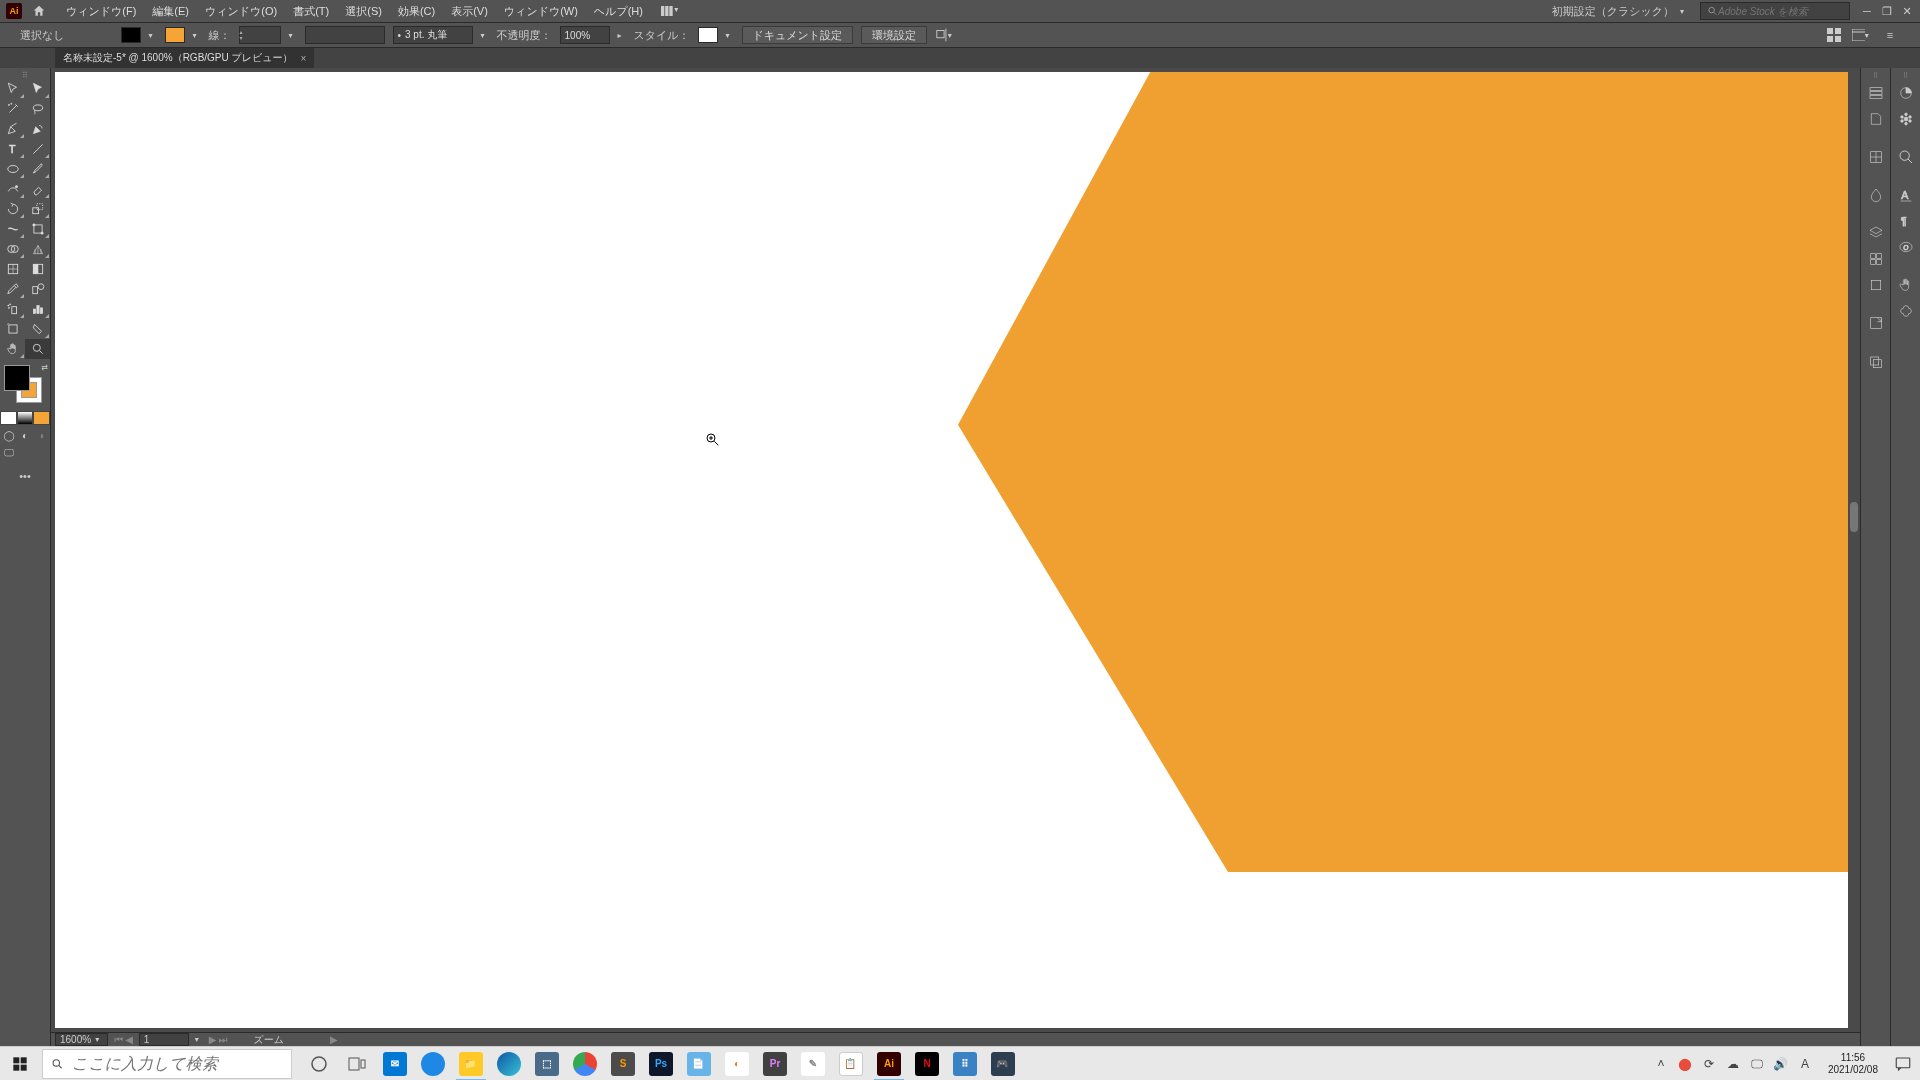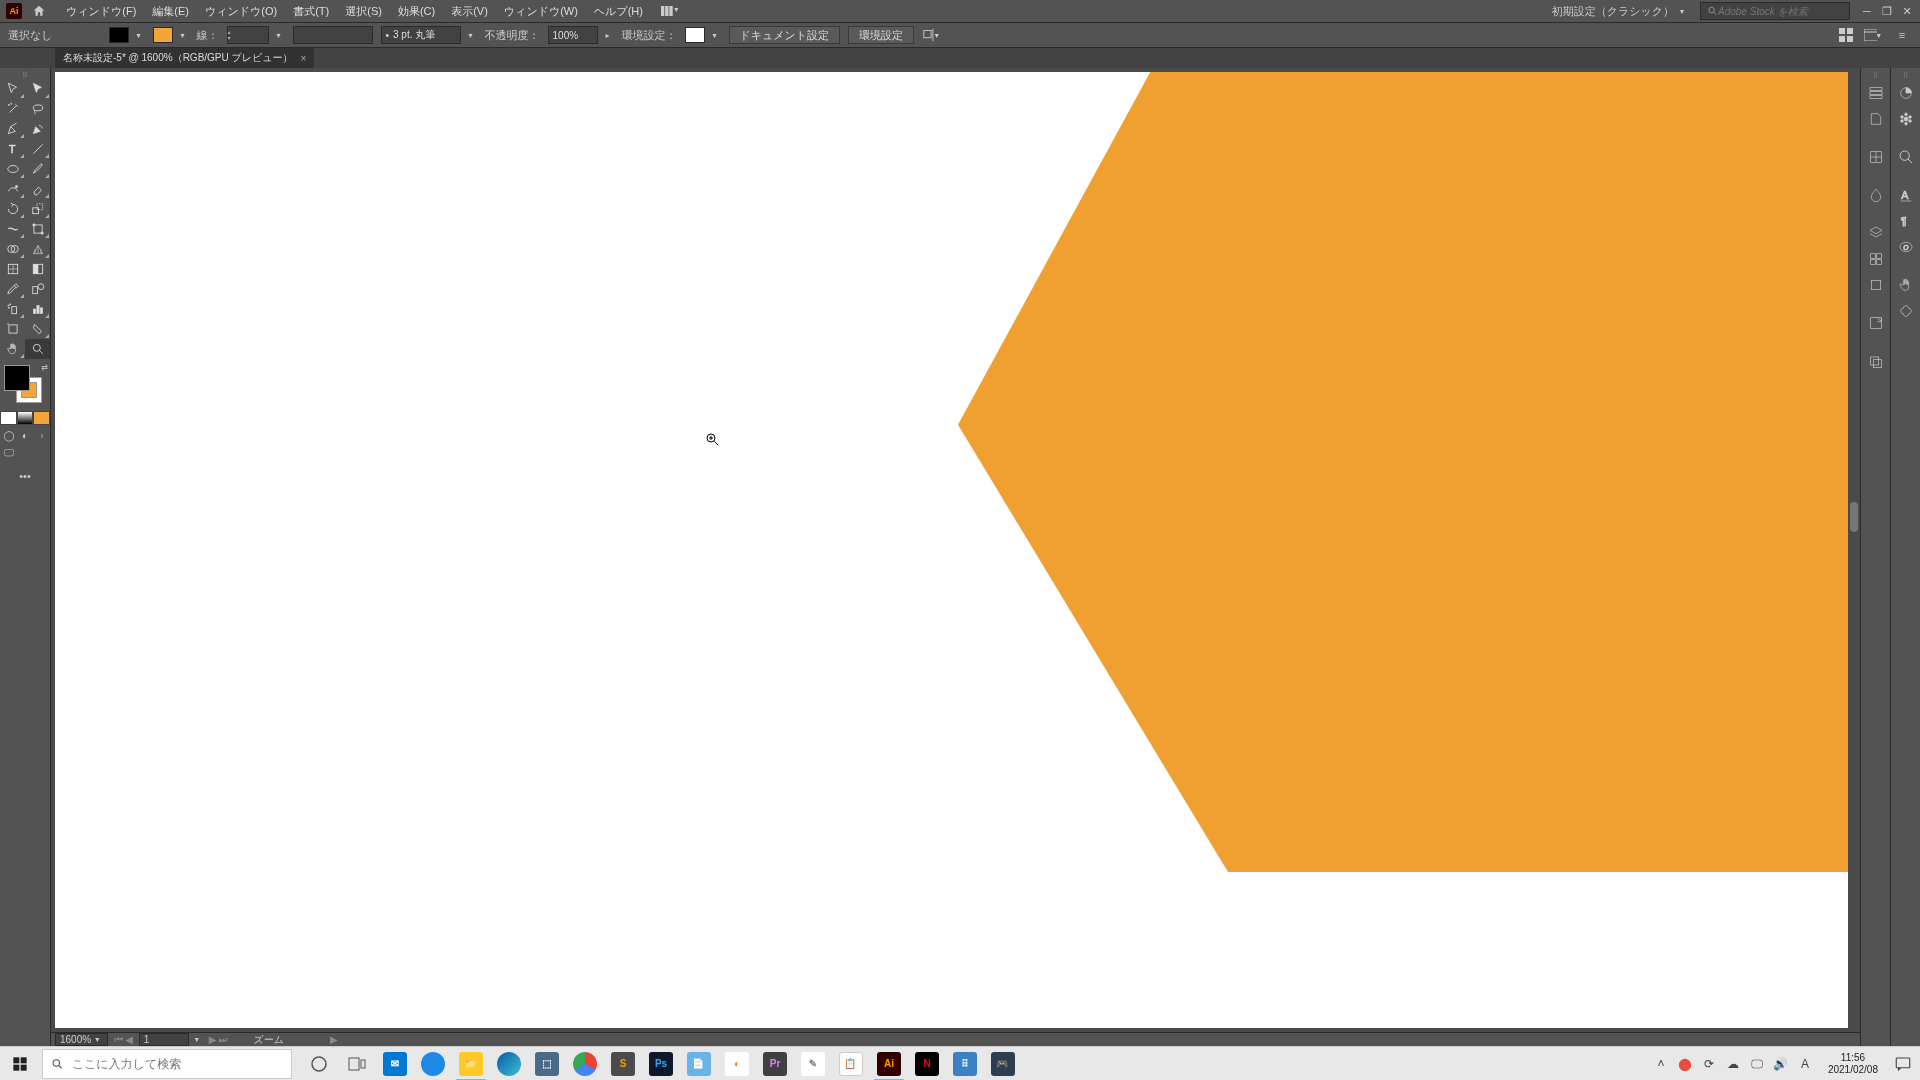--- a/index.html
+++ b/index.html
@@ -13,21 +13,21 @@
 .menubar-item { padding: 3px 8px; color: #ddd; font-size: 11px; cursor: default; }
 .menubar-spacer { flex: 1; }
 .arrange-icon { width: 20px; display: flex; justify-content: center; }
 .workspace-switcher { padding: 0 12px; font-size: 11px; display: flex; align-items: center; gap: 6px; }
 .search-box { display: flex; align-items: center; background: #424242; border: 1px solid #2a2a2a; padding: 1px 6px; width: 150px; height: 18px; }
 .search-box input { background: transparent; border: none; color: #999; font-size: 10px; font-style: italic; width: 100%; outline: none; }
 .window-controls { display: flex; gap: 6px; margin-left: 10px; }
 .window-controls span { width: 14px; height: 14px; display: flex; align-items: center; justify-content: center; }
 
 
-.controlbar { height: 26px; background: #535353; border-top: 1px solid #2a2a2a; border-bottom: 1px solid #2a2a2a; display: flex; align-items: center; padding: 0 8px; gap: 8px; }
+.controlbar { height: 26px; background: #535353; border-top: 1px solid #2a2a2a; border-bottom: 1px solid #2a2a2a; display: flex; align-items: center; padding: 0 20px; gap: 8px; }
 .ctrl-label { color: #ccc; font-size: 11px; }
 .swatch { width: 20px; height: 16px; border: 1px solid #2a2a2a; }
 .swatch.black { background: #000; }
 .swatch.orange-stroke { background: #f4a536; }
 .swatch.white { background: #fff; }
 .dropdown-arrow { width: 8px; color: #ccc; font-size: 8px; }
 .stroke-input { display: flex; align-items: center; background: #424242; border: 1px solid #2a2a2a; height: 18px; }
 .stroke-input .updown { width: 12px; display: flex; flex-direction: column; font-size: 6px; line-height: 6px; color: #aaa; }
 .stroke-input input { background: transparent; border: none; width: 28px; color: #ddd; font-size: 10px; text-align: right; padding-right: 2px; outline: none; }
 .profile-select { background: #424242; border: 1px solid #2a2a2a; height: 18px; width: 80px; color: #ddd; font-size: 10px; padding: 0 4px; display: flex; align-items: center; }
@@ -87,21 +87,21 @@
 .artboard-sel { background: #424242; border: 1px solid #2a2a2a; width: 50px; padding: 0 4px; }
 .status-tool { margin-left: 20px; }
 .status-scroll-arrow { margin-left: 40px; color: #888; }
 
 
 .taskbar { position: absolute; bottom: 0; left: 0; right: 0; height: 34px; background: #e8e8e8; display: flex; align-items: center; border-top: 1px solid #ccc; }
 .win-start { width: 40px; height: 34px; display: flex; align-items: center; justify-content: center; }
 .win-start svg { width: 16px; height: 16px; fill: #222; }
 .win-search { flex: 0 0 250px; height: 30px; background: #fff; border: 1px solid #ccc; display: flex; align-items: center; padding: 0 8px; gap: 8px; margin: 0 2px; }
 .win-search svg { width: 14px; height: 14px; fill: #555; }
-.win-search input { border: none; outline: none; font-size: 12px; color: #ec4899; width: 100%; }
+.win-search input { border: none; outline: none; font-size: 16px; color: #ec4899; width: 100%; font-style: italic; }
 .task-icons { display: flex; align-items: center; height: 100%; margin-left: 6px; }
 .task-icon { width: 38px; height: 34px; display: flex; align-items: center; justify-content: center; position: relative; }
 .task-icon.active::after { content: ""; position: absolute; bottom: 0; left: 4px; right: 4px; height: 2px; background: #76b9ed; }
 .tb-sq { width: 24px; height: 24px; border-radius: 3px; display: flex; align-items: center; justify-content: center; font-size: 10px; font-weight: bold; color: #fff; }
 .taskbar-spacer { flex: 1; }
 .systray { display: flex; align-items: center; gap: 6px; padding: 0 6px; }
 .systray span { width: 18px; height: 18px; display: flex; align-items: center; justify-content: center; font-size: 12px; color: #444; }
 .clock { text-align: center; font-size: 10px; color: #222; padding: 0 8px; line-height: 12px; }
 .notif { width: 34px; height: 34px; display: flex; align-items: center; justify-content: center; }
 </style>
@@ -171,21 +171,21 @@
   <div class="profile-select">
       <span style="margin-right:4px">•</span>
       <span>3 pt. 丸筆</span>
     </div>
     <span class="dropdown-arrow">▾</span>
   <span class="ctrl-label">不透明度：</span>
   <div class="opacity-input">
       <span>100%</span>
     </div>
   <span class="dropdown-arrow">▸</span>
-  <span class="ctrl-label">環境設定：</span>
+  <span class="ctrl-label">スタイル：</span>
   <div class="swatch white"></div>
     <span class="dropdown-arrow">▾</span>
   <div class="ctrl-btn">ドキュメント設定</div>
   <div class="ctrl-btn">環境設定</div>
   <div class="ctrl-icon-btn">
     <svg width="14" height="14" viewBox="0 0 14 14">
         <rect x="2" y="2" width="8" height="8" fill="none" stroke="#ccc"></rect>
         <line x1="12" y1="0" x2="12" y2="14" stroke="#ccc"></line>
       </svg>
       <span class="dropdown-arrow">▾</span>

